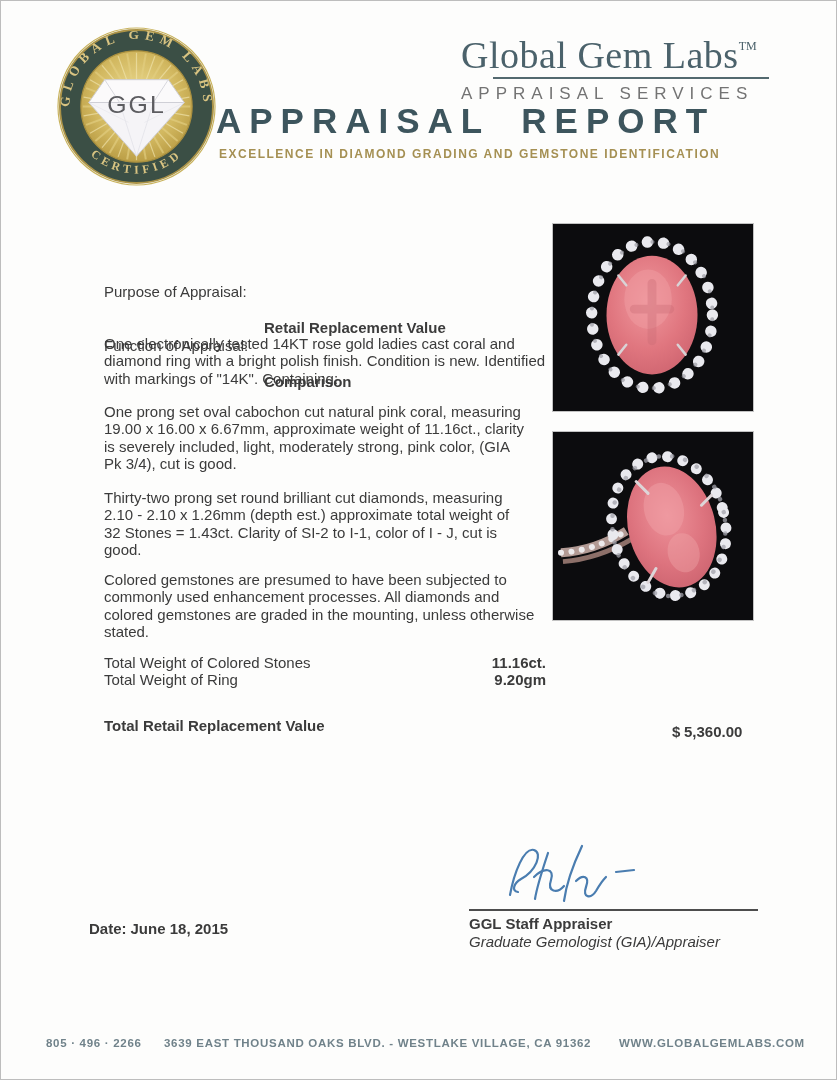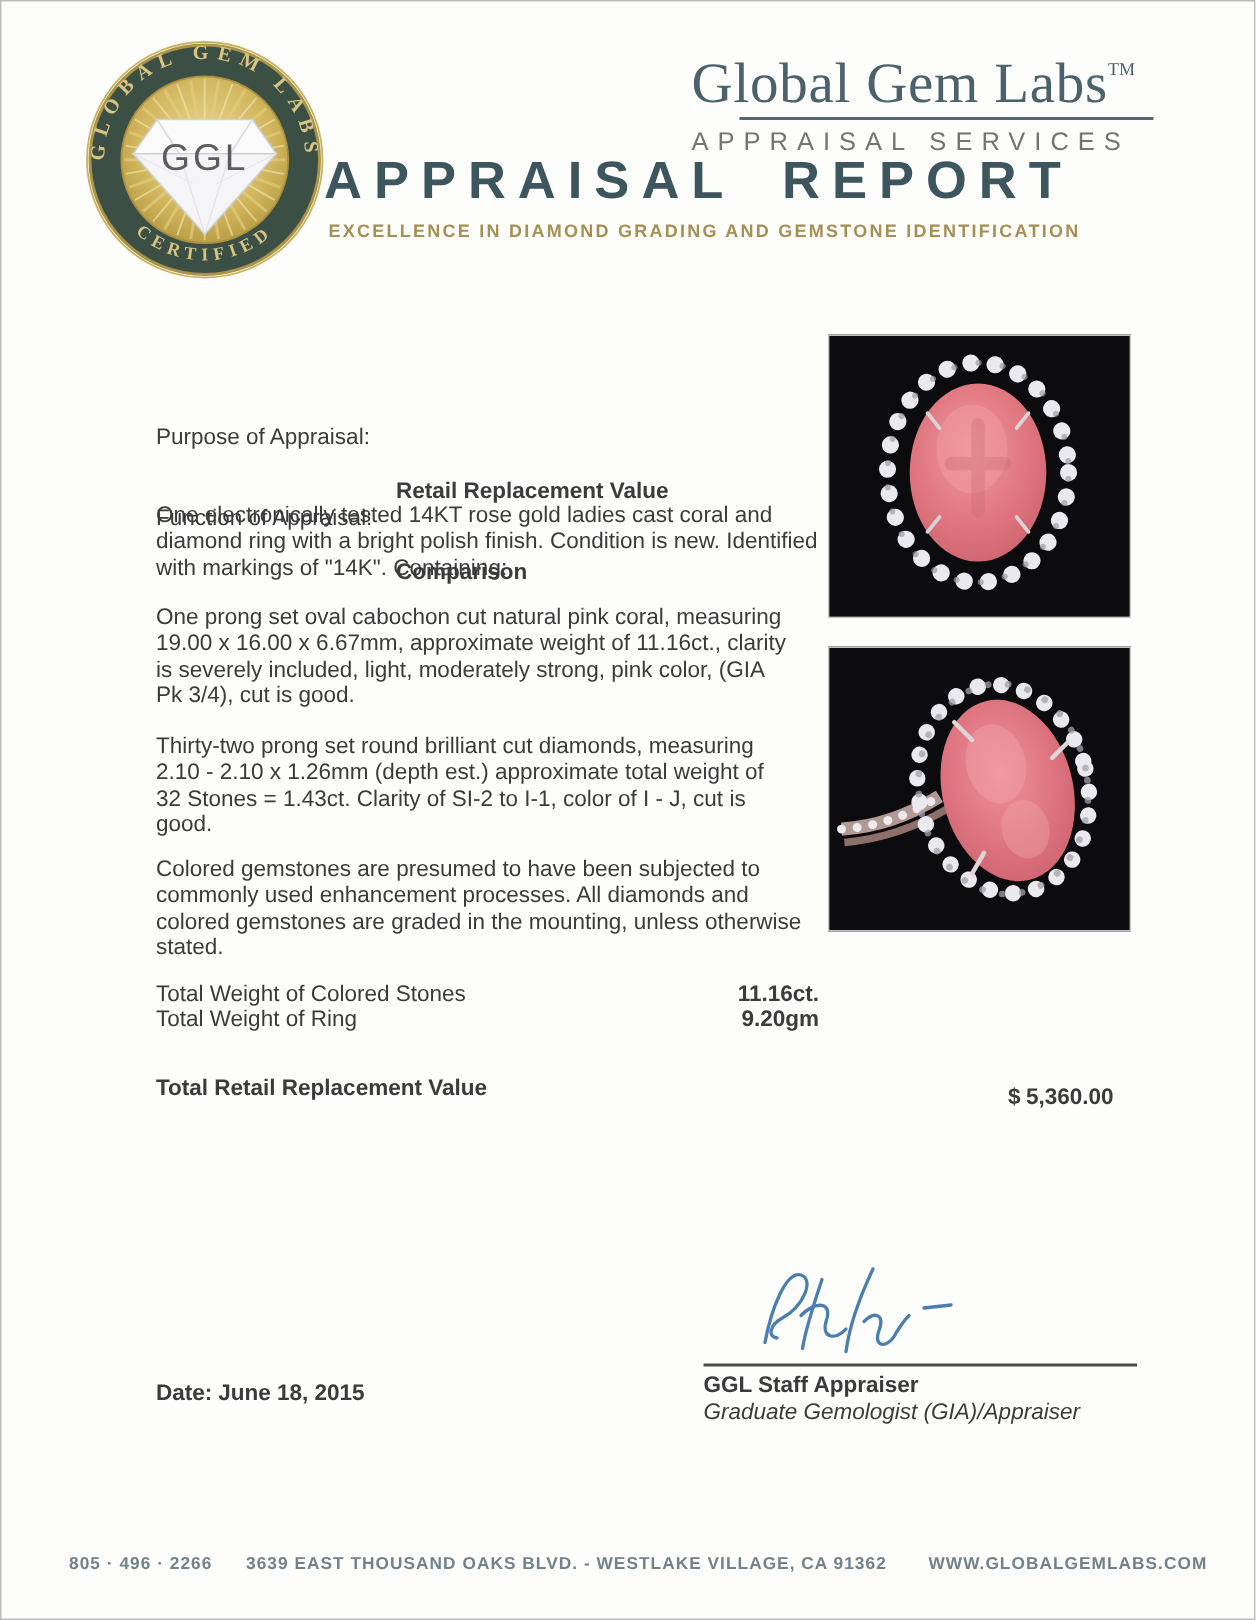--- a/index.html
+++ b/index.html
@@ -60,21 +60,21 @@
   .totals-row { display: flex; justify-content: space-between; gap: 32px; }
   .totals-value { font-weight: bold; }
   .grand-label { position: absolute; left: 103px; top: 716px; font-size: 15px; font-weight: bold; }
   .grand-currency { position: absolute; left: 671px; top: 722px; font-size: 15px; font-weight: bold; }
   .grand-value { position: absolute; left: 683px; top: 722px; width: 72px; text-align: left; font-size: 15px; font-weight: bold; }
   
   .sig-svg { position: absolute; left: 493px; top: 840px; }
   .sig-rule { position: absolute; left: 468px; top: 908px; width: 289px; border-top: 2px solid #4d4d4d; }
   .appraiser-name { position: absolute; left: 468px; top: 914px; font-size: 15px; font-weight: bold; }
   .appraiser-title { position: absolute; left: 468px; top: 932px; font-size: 15px; font-style: italic; }
-  .date-line { position: absolute; left: 103px; top: 919px; font-size: 15px; font-weight: bold; }
+  .date-line { position: absolute; left: 88px; top: 919px; font-size: 15px; font-weight: bold; }
   .date-line span { margin-right: 4px; }
   
   .footer-item {
     position: absolute; top: 1036px;
     font-size: 11.5px; font-weight: bold; letter-spacing: 0.7px;
     color: #70828a; white-space: nowrap;
   }
   .footer-phone { left: 27px; padding-left: 18px; }
   .footer-address { left: 163px; }
   .footer-website { left: 618px; }

